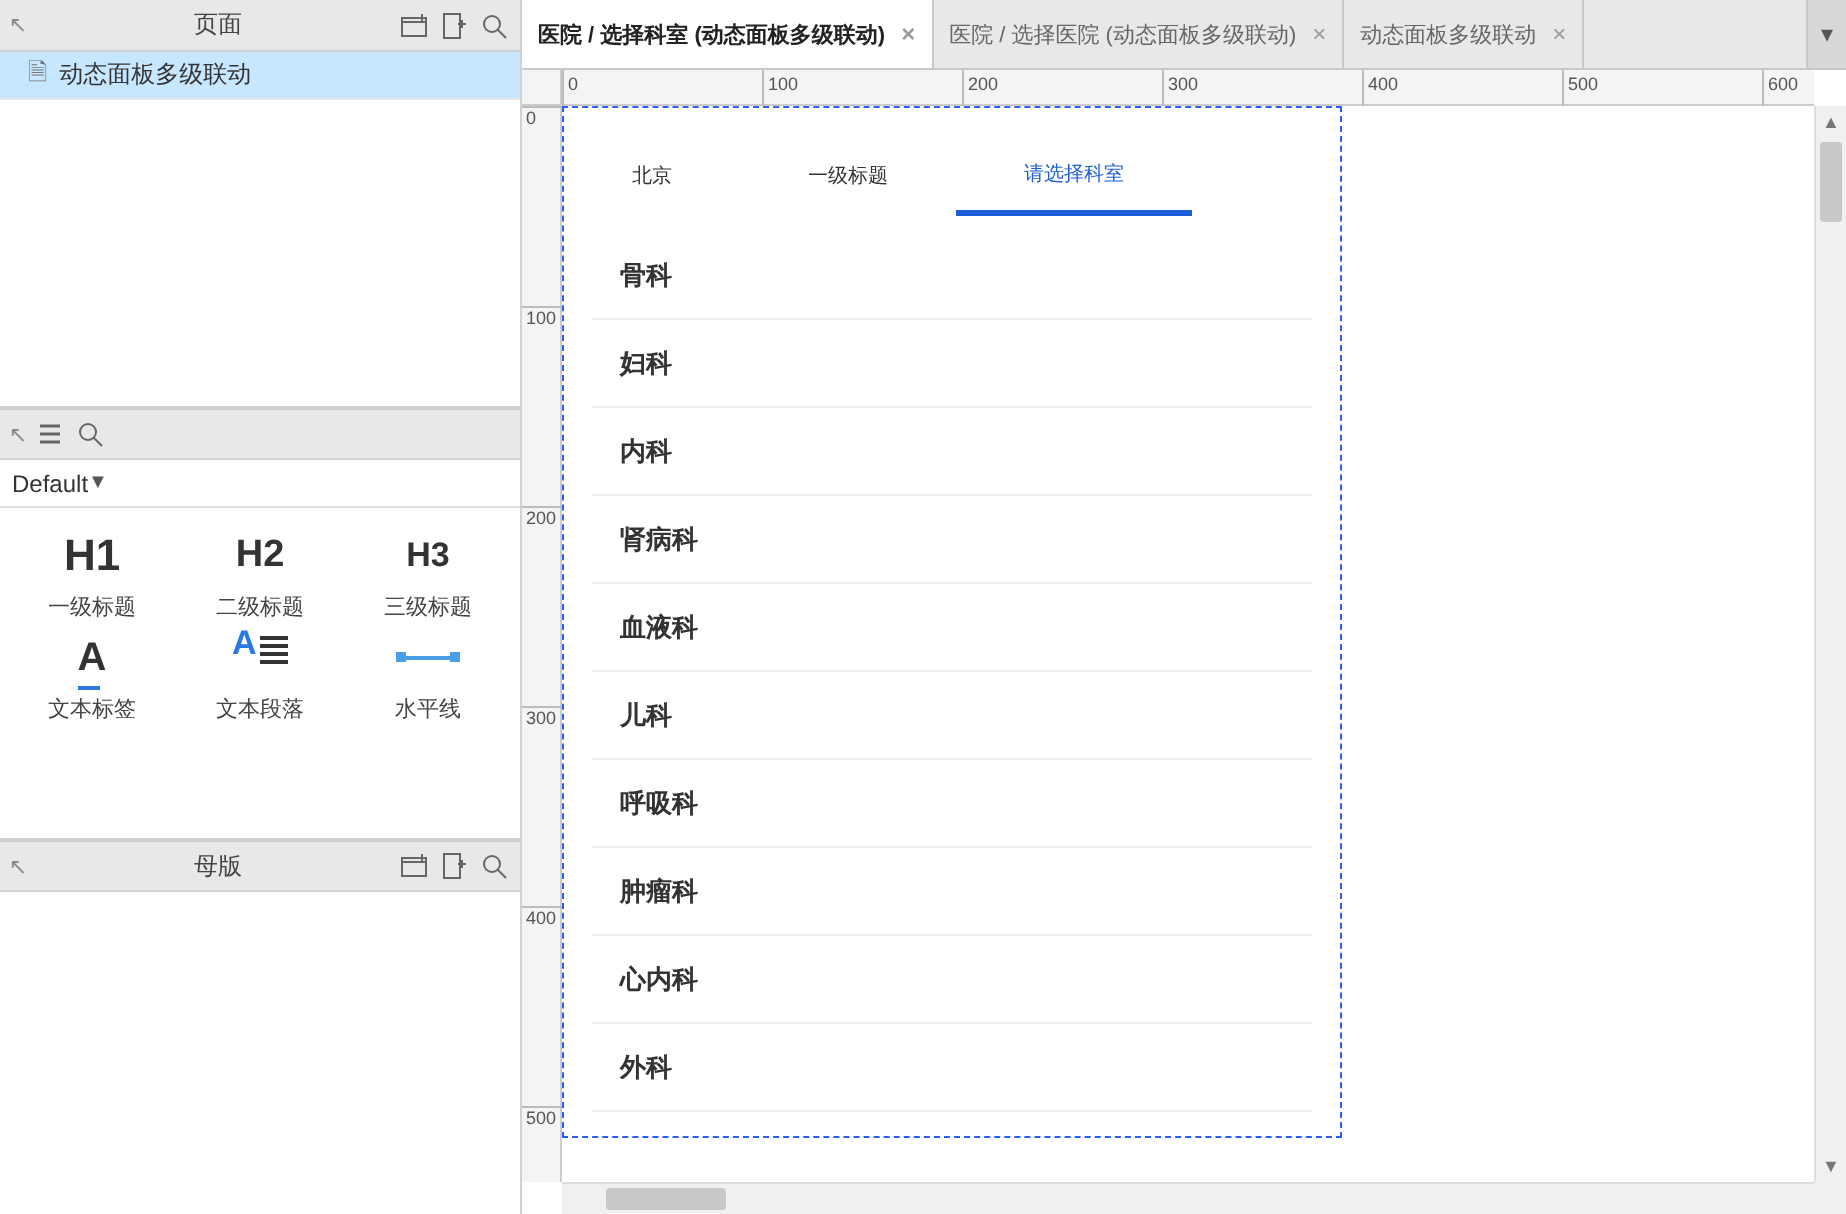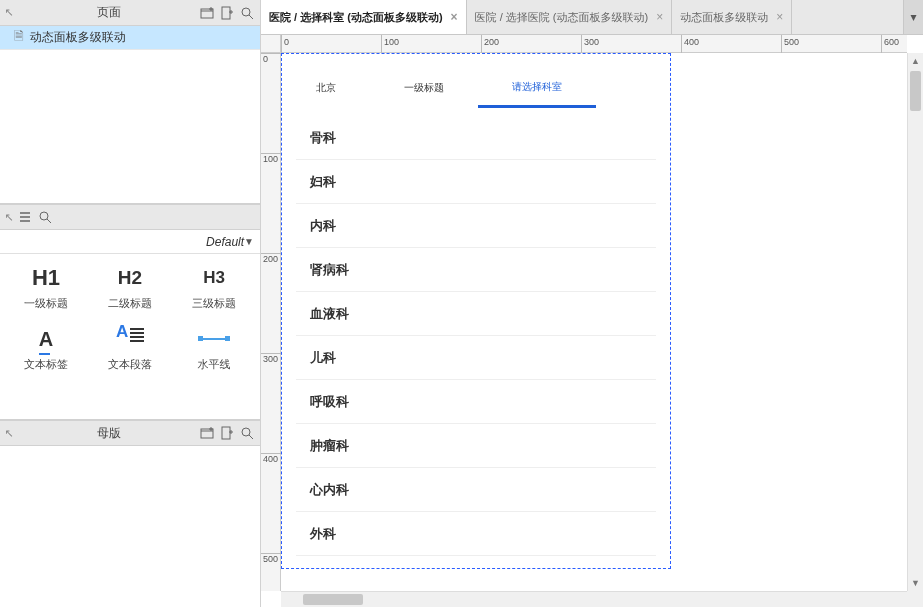--- a/index.html
+++ b/index.html
@@ -72,31 +72,30 @@
   border-bottom: 1px solid #d1d1d1;
   display: flex;
   flex-direction: column;
 }
 .lib-select {
   height: 24px;
   display: flex;
   align-items: center;
   padding: 0 6px;
   border-bottom: 1px solid #e0e0e0;
-  justify-content: flex-end;
+  justify-content: flex-start;
   background: #fff;
-  font-style: italic;
 }
 .lib-select .sel-text { color: #333; }
 .lib-select .caret { color: #555; font-size: 10px; }
 .widgets-grid {
   display: grid;
   grid-template-columns: repeat(3, 1fr);
   padding: 10px 4px;
-  row-gap: 14px;
+  row-gap: 4px;
 }
 .widget-cell {
   display: flex;
   flex-direction: column;
   align-items: center;
   gap: 4px;
 }
 .widget-cell .glyph {
   height: 28px;
   display: flex;

